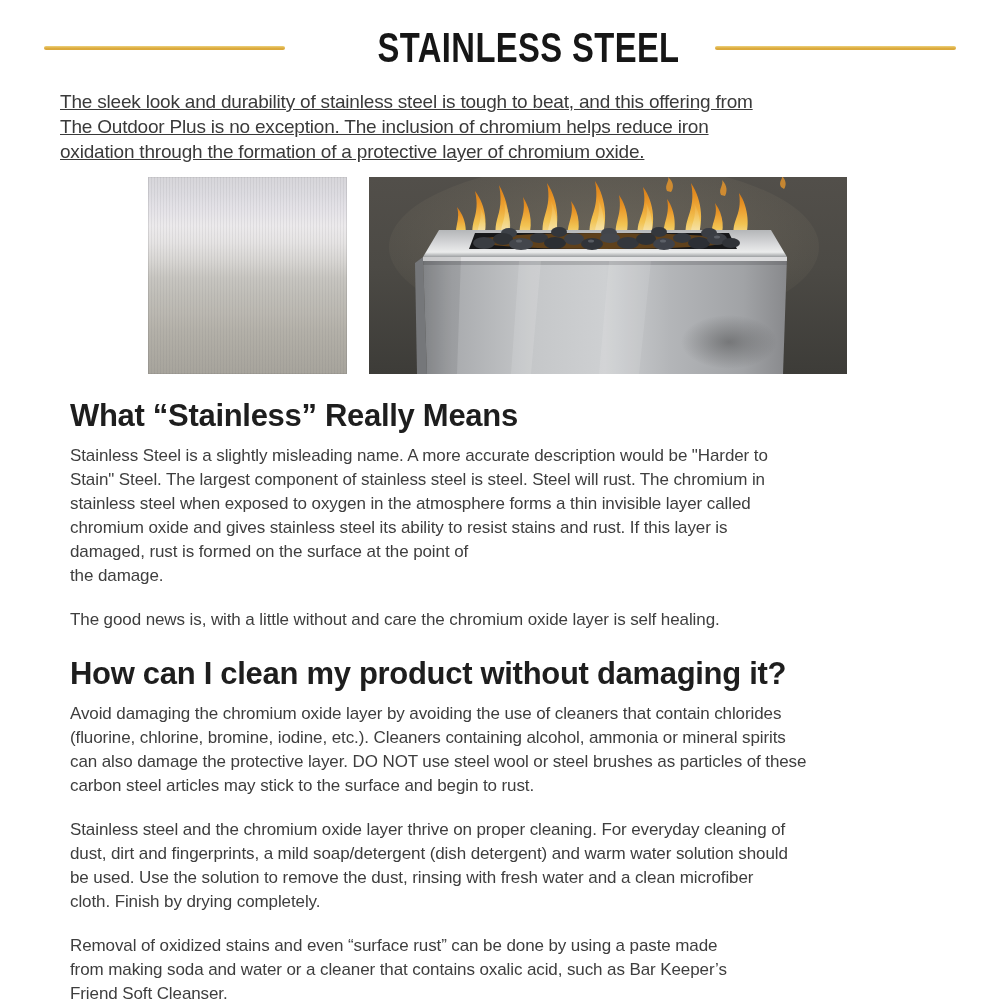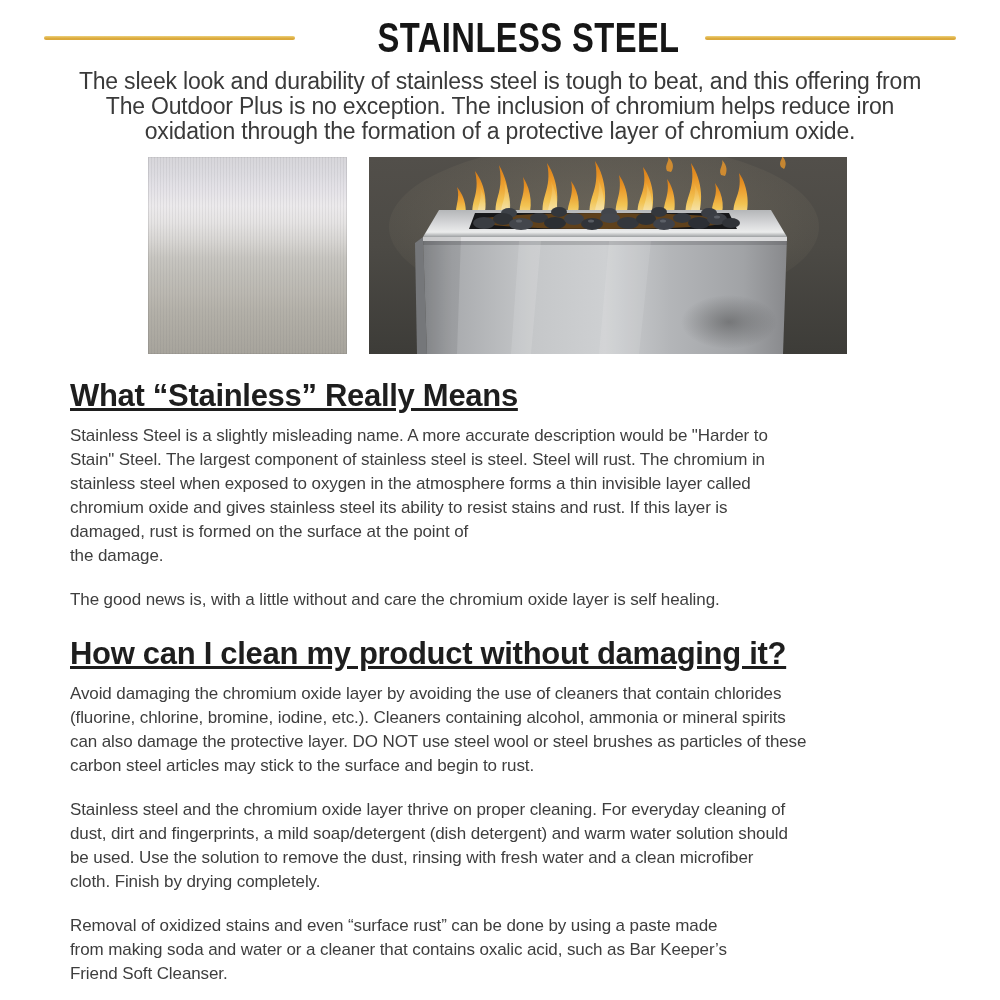--- a/index.html
+++ b/index.html
@@ -18,46 +18,47 @@
     gap: 40px;
     padding: 16px 44px 0 44px;
   }
   .rule {
     flex: 1 1 auto;
     height: 4px;
     border-radius: 2px;
     background: linear-gradient(180deg, #ecd27c 0%, #ddab3e 55%, #d9a83c 100%);
   }
   h1.title {
-    margin: 0;
+    margin: 10px;
     flex: 0 0 auto;
     width: 330px;
     text-align: center;
     font-size: 42px;
     line-height: 1.05;
     font-weight: bold;
     color: #161616;
     white-space: nowrap;
   }
   h1.title .condense {
     display: inline-block;
     transform: scaleX(0.78);
     transform-origin: 50% 50%;
     letter-spacing: 0.5px;
   }
 
   
   .intro {
     margin: 9px 60px 0 60px;
-    text-align: center;
-    font-size: 23px;
+    text-align: left;
+    font-size: 19px;
     line-height: 25px;
     letter-spacing: -0.2px;
     color: #3a3a3a;
     white-space: pre-line;
+    text-decoration: underline;
   }
 
   
   .images-row {
     margin: 13px 0 0 148px;
     display: flex;
     gap: 22px;
   }
   .img-box { height: 197px; flex: 0 0 auto; box-shadow: inset 0 0 0 1px rgba(0,0,0,0.05); }
   .steel-texture {
@@ -74,21 +75,20 @@
 
   
   .content { padding: 0 70px; }
   h2.section-heading {
     margin: 24px 0 10px 0;
     font-size: 31px;
     line-height: 36px;
     font-weight: bold;
     letter-spacing: -0.3px;
     color: #1e1e1e;
-    text-decoration: underline;
   }
   p.body {
     margin: 8px 0 20px 0;
     font-size: 17px;
     line-height: 24px;
     letter-spacing: -0.1px;
     color: #3e3e3e;
     white-space: pre-line;
   }
 </style>

